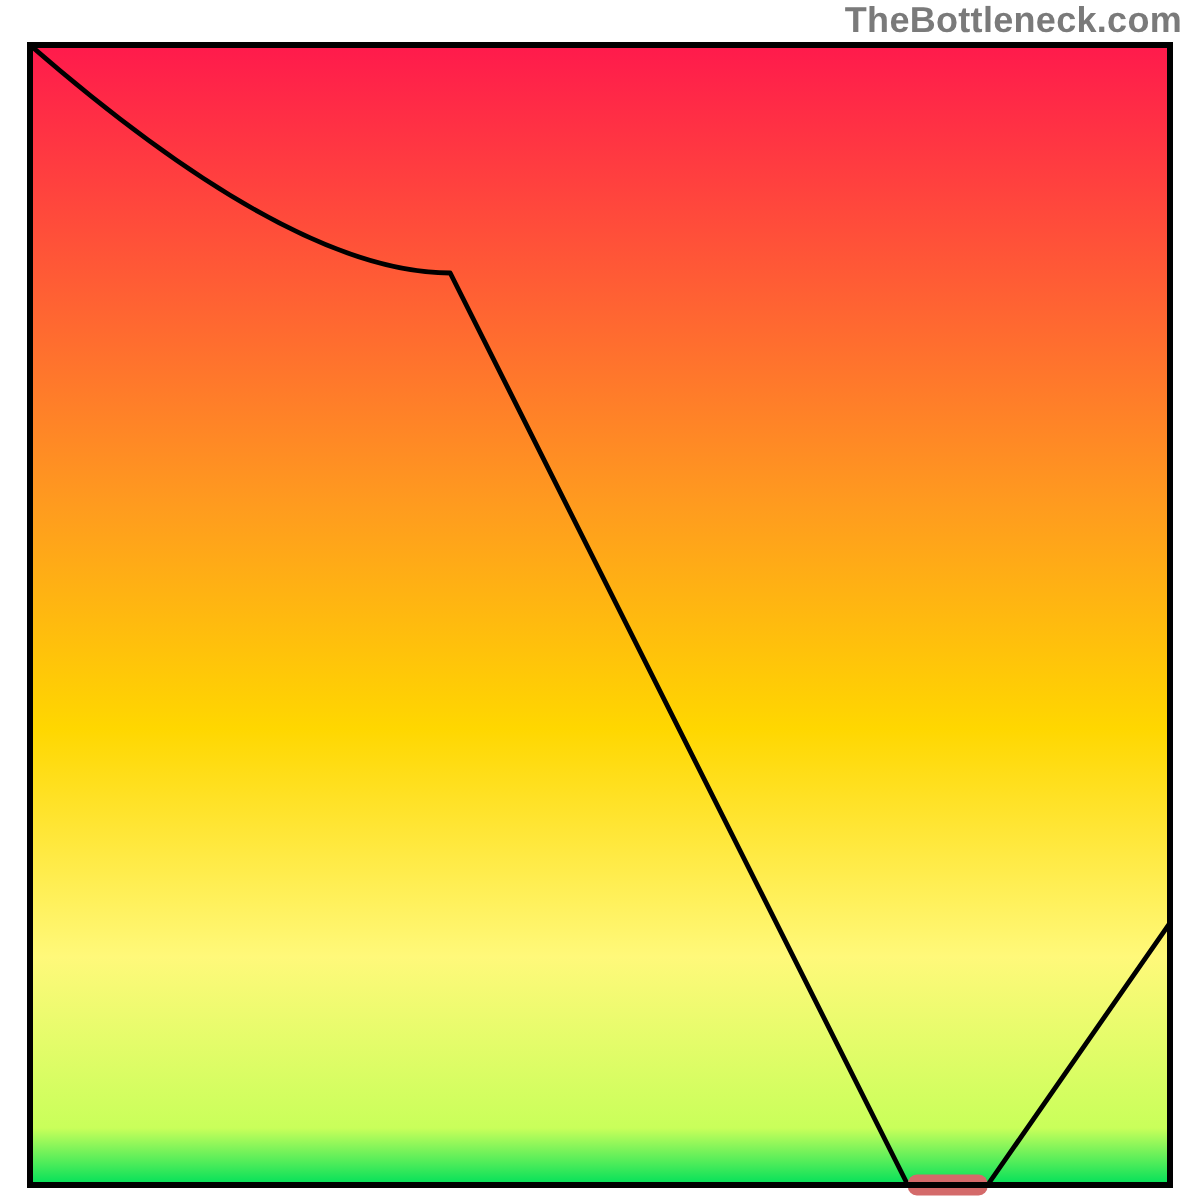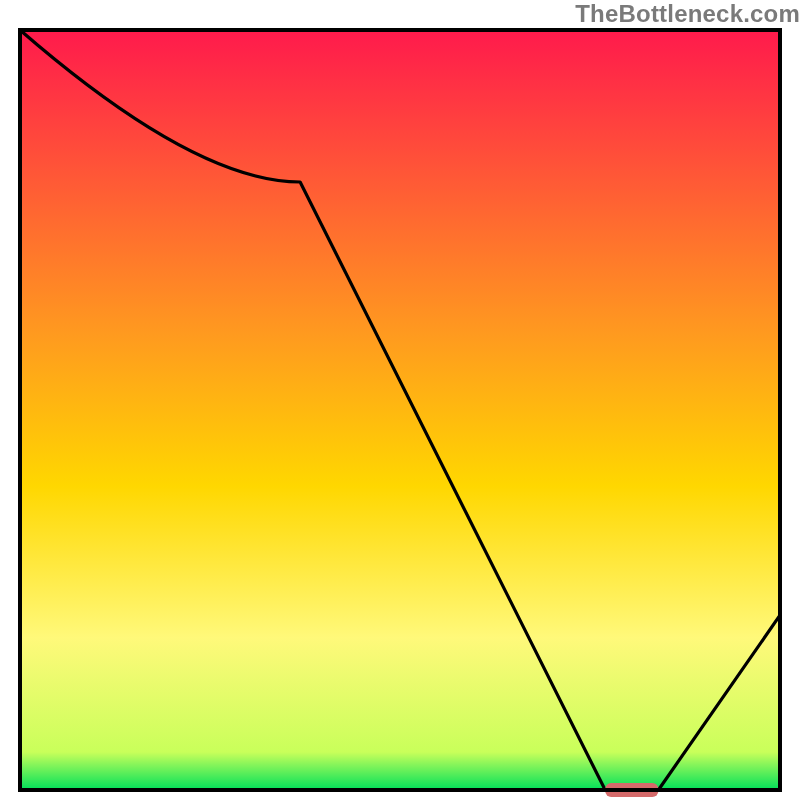--- a/index.html
+++ b/index.html
@@ -12,21 +12,21 @@
     font-family: Arial, Helvetica, sans-serif;
   }
   .frame {
     position: relative;
     width: 800px;
     height: 800px;
   }
   .attribution {
     position: absolute;
     top: 0;
-    right: 0;
+    right: 12px;
     font-size: 24px;
     font-weight: bold;
     color: #7a7a7a;
     letter-spacing: 0.2px;
     user-select: none;
   }
   svg {
     display: block;
   }
 </style>

